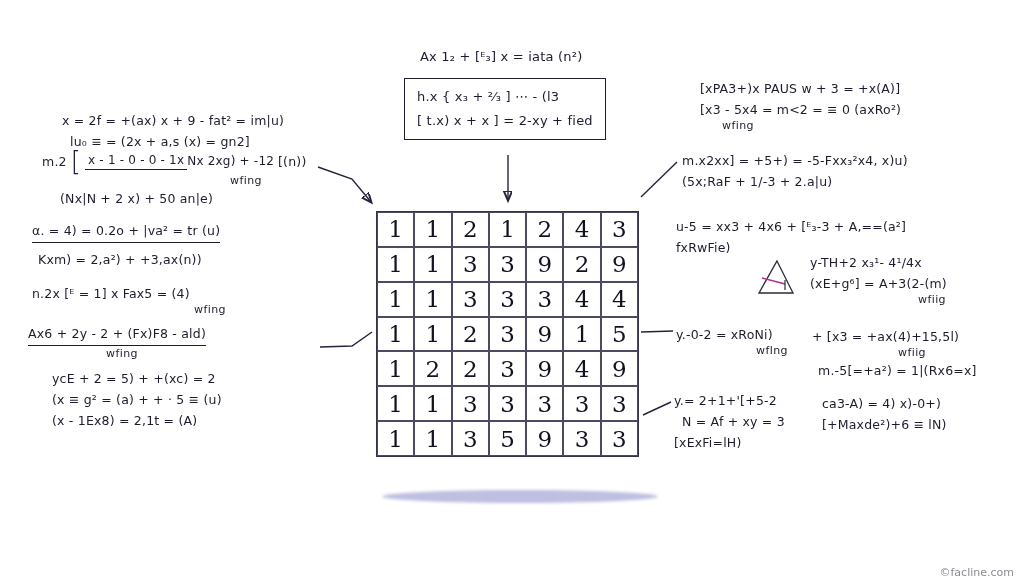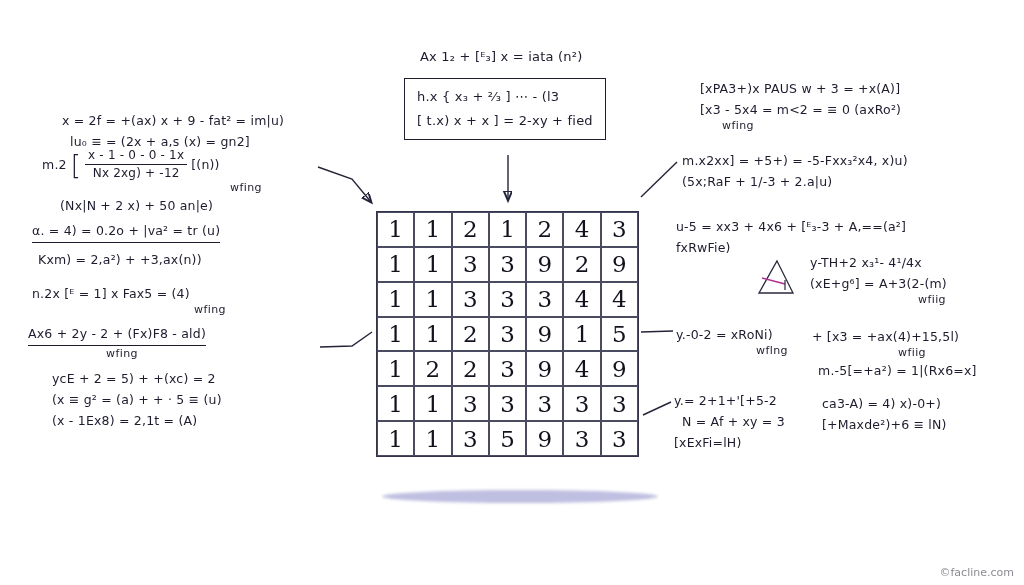--- a/index.html
+++ b/index.html
@@ -18,21 +18,21 @@
   .grid {
     position:absolute; left:376px; top:211px; width:263px; height:246px;
     display:grid; grid-template-columns:repeat(7,1fr); grid-template-rows:repeat(7,1fr);
     border:1.4px solid #33334a; background:#fff;
   }
   .grid-cell {
     border:0.9px solid #4a4a60; display:flex; align-items:center; justify-content:center;
     font-family:"DejaVu Serif", serif; font-size:23px; color:#12121e;
   }
   .frac-row { display:inline-flex; align-items:center; gap:4px; }
-  .frac { display:inline-flex; flex-direction:column; align-items:center; font-size:12px; line-height:15px; }
+  .frac { display:inline-flex; font-size:12px; line-height:15px; }
   .frac .num { border-bottom:1.1px solid #1c1c2e; padding:0 3px 1px; }
   .frac .den { padding-top:1px; }
   .big-bracket { font-size:26px; font-weight:300; line-height:26px; }
   .shadow {
     position:absolute; left:382px; top:490px; width:276px; height:13px;
     background:#b4b4dc; border-radius:50%; filter:blur(1.6px); opacity:0.85;
   }
   .watermark { position:absolute; right:10px; bottom:6px; font-size:11px; color:#8b8b93; }
   .triangle { position:absolute; left:752px; top:258px; }
 </style>

